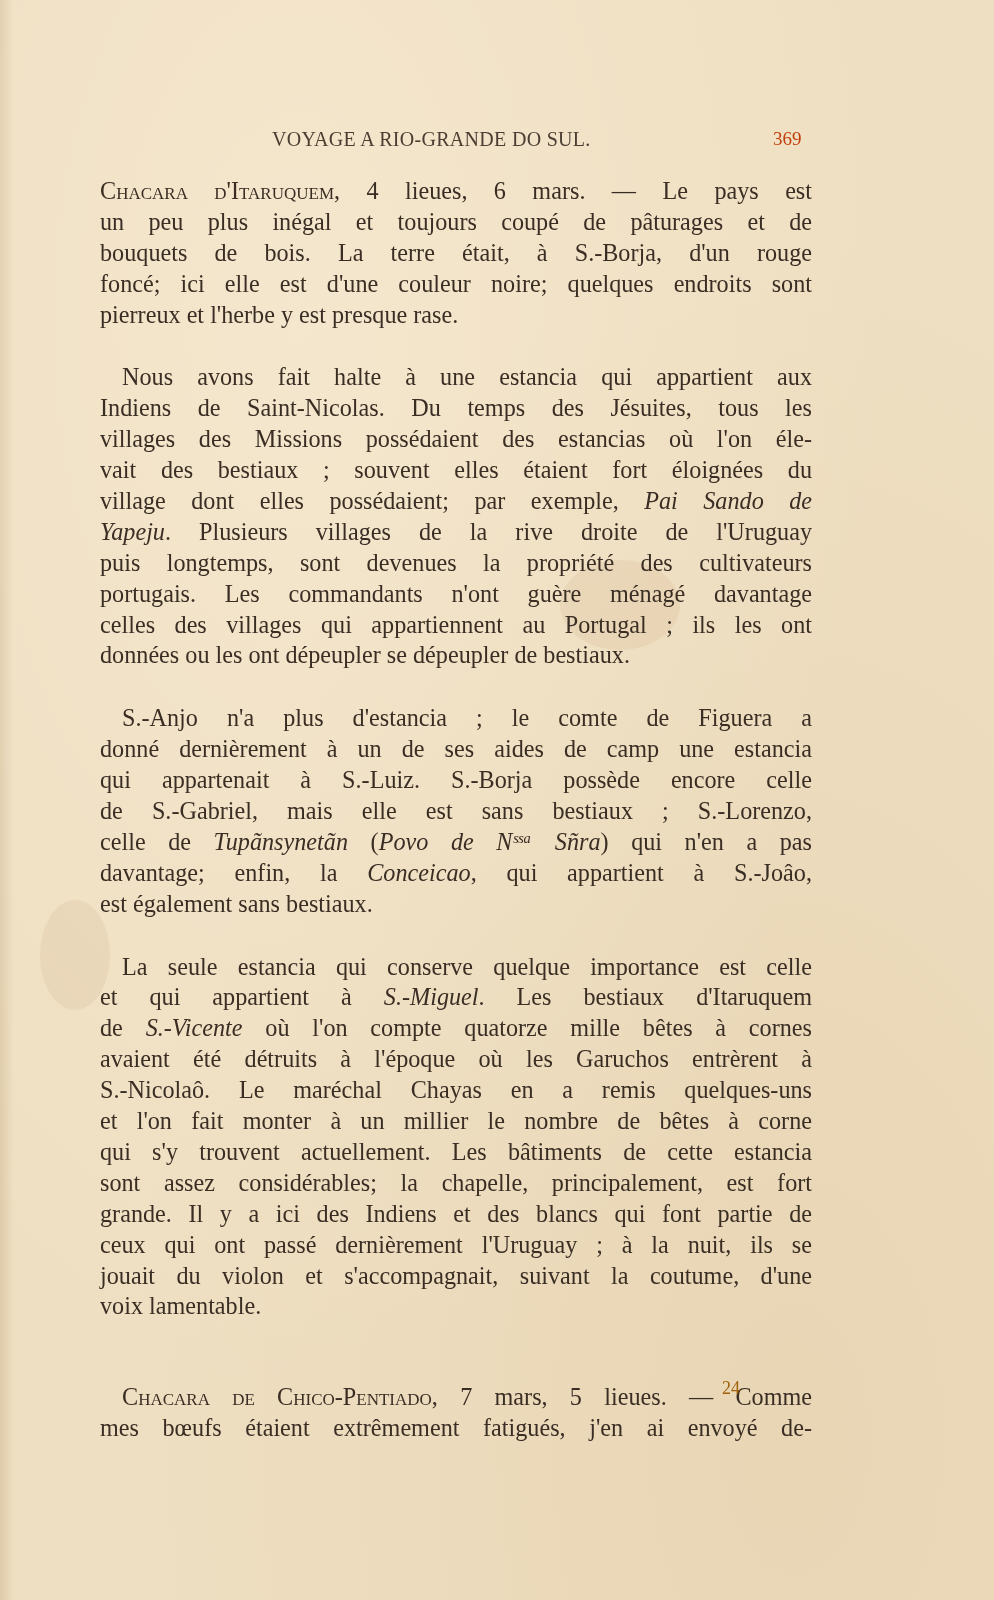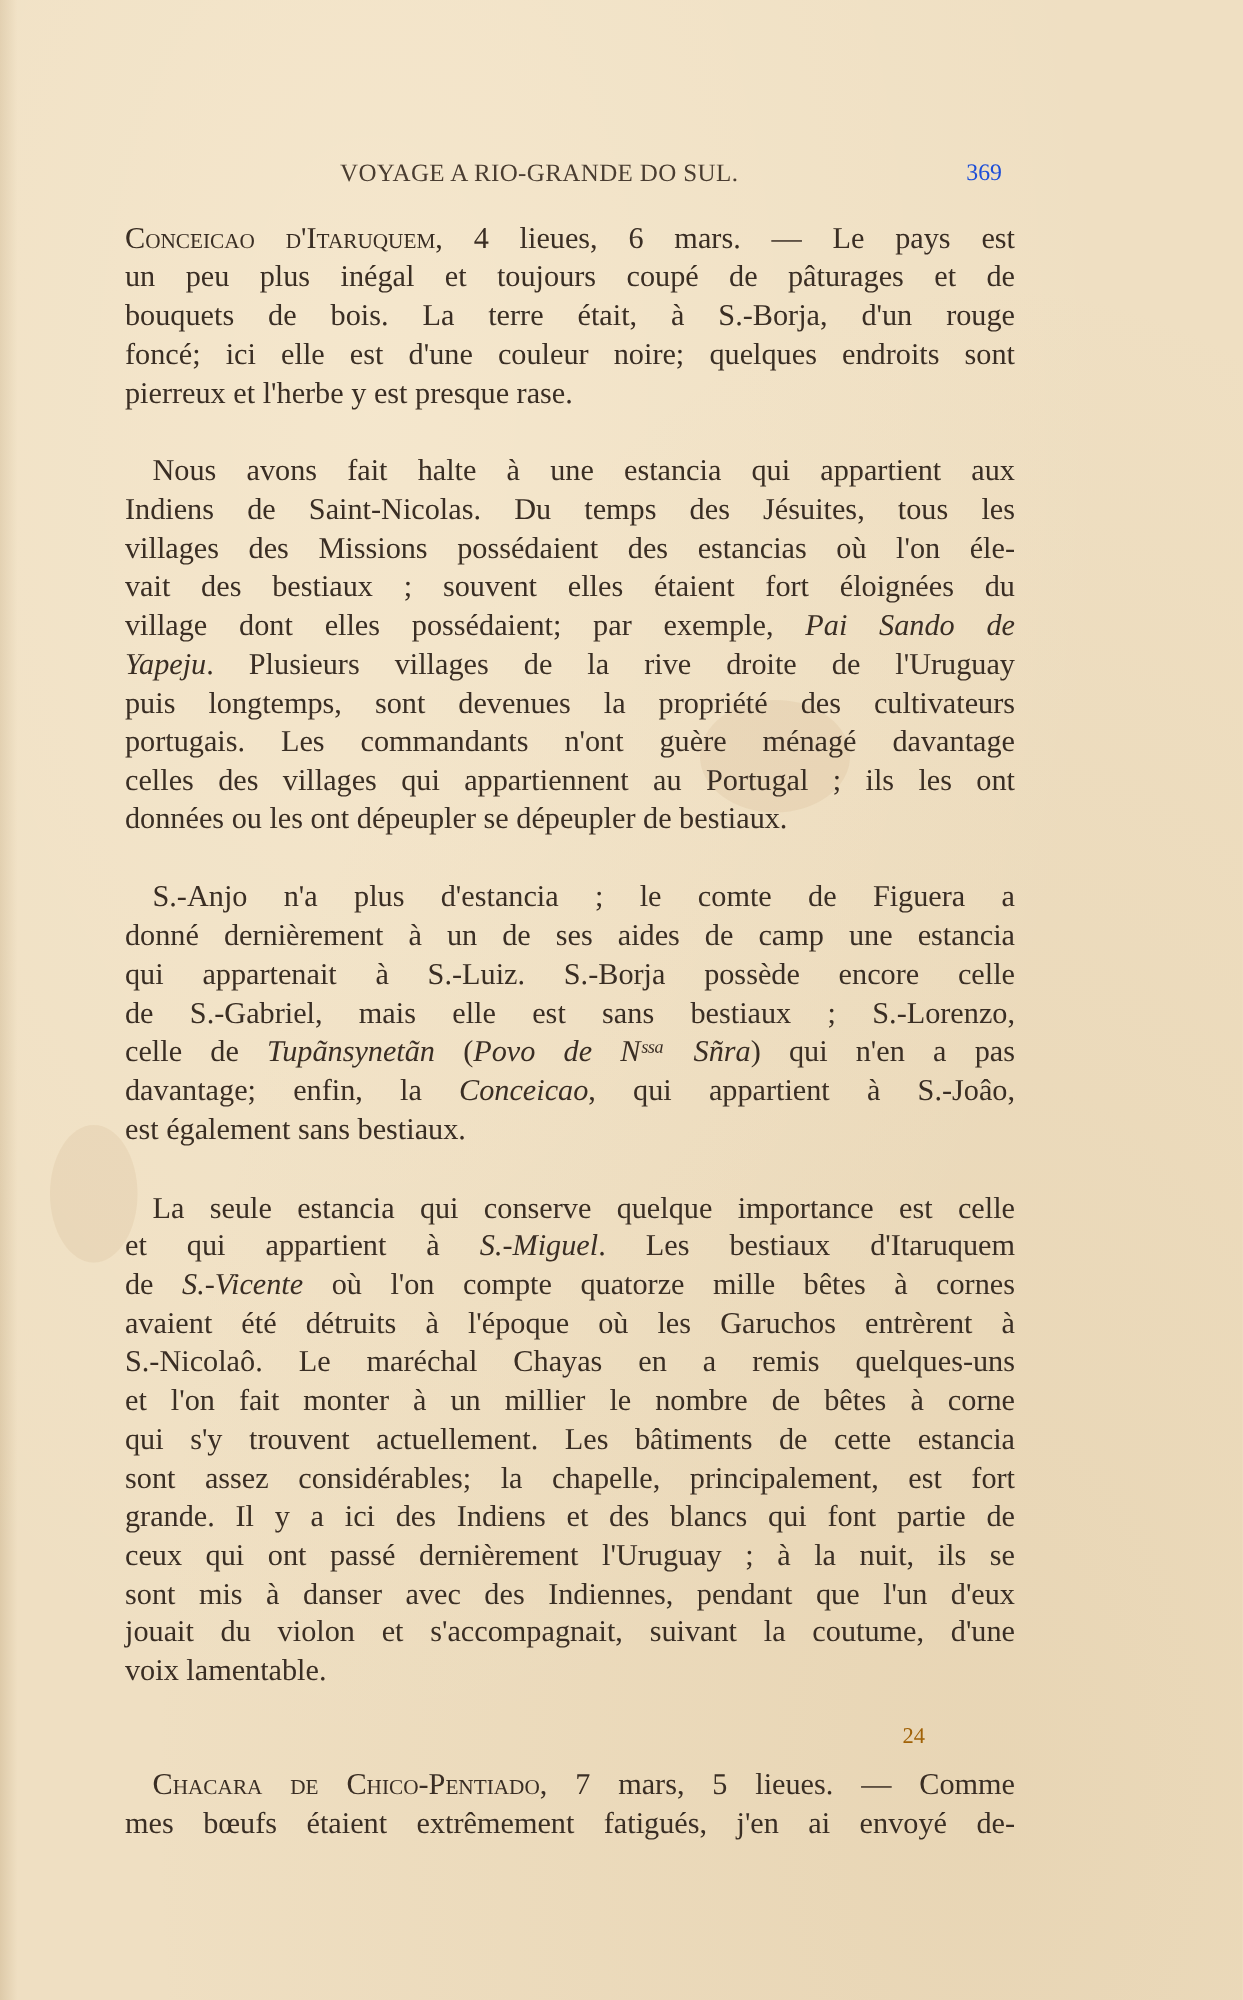--- a/index.html
+++ b/index.html
@@ -14,21 +14,21 @@
     color: #3a2e24;
     position: relative;
   }
   .page { position: absolute; left: 0; top: 0; width: 896px; height: 1600px; }
   .running-head {
     position: absolute; top: 128px; left: 272px;
     font-size: 20px; letter-spacing: 0.3px; color: #4a3d31;
   }
   .folio {
     position: absolute; top: 128px; left: 773px;
-    font-size: 19px; color: #1d4ed8;
+    font-size: 19px; color: #c2410c;
   }
   .text-block {
     position: absolute; left: 100px; top: 176px; width: 712px;
     font-size: 24.2px; line-height: 30.9px;
   }
   .line { display: block; white-space: nowrap; text-align: justify; text-align-last: justify; height: 30.9px; }
   .line.last { text-align-last: left; }
   .line.indent { padding-left: 22px; margin-top: 32px; }
   .sc { font-variant: small-caps; }
   .it { font-style: italic; }
@@ -47,21 +47,21 @@
 
 <div class="page">
   <div class="stain" style="left:560px;top:560px;width:120px;height:90px;"></div>
   <div class="stain" style="left:40px;top:900px;width:70px;height:110px;"></div>
 
   <div class="running-head">VOYAGE A RIO-GRANDE DO SUL.</div>
   <div class="folio">369</div>
 
   <div class="text-block" id="text-block">
       <div>
-        <span class="line"><span class="sc">Conceicao d'Itaruquem</span><span>, 4 lieues, 6 mars. — Le pays est</span></span>
+        <span class="line"><span class="sc">Chacara d'Itaruquem</span><span>, 4 lieues, 6 mars. — Le pays est</span></span>
         <span class="line"><span>un peu plus inégal et toujours coupé de pâturages et de</span></span>
         <span class="line"><span>bouquets de bois. La terre était, à S.-Borja, d'un rouge</span></span>
         <span class="line"><span>foncé; ici elle est d'une couleur noire; quelques endroits sont</span></span>
         <span class="line last"><span>pierreux et l'herbe y est presque rase.</span></span>
       </div>
       <div>
         <span class="line indent"><span>Nous avons fait halte à une estancia qui appartient aux</span></span>
         <span class="line"><span>Indiens de Saint-Nicolas. Du temps des Jésuites, tous les</span></span>
         <span class="line"><span>villages des Missions possédaient des estancias où l'on éle-</span></span>
         <span class="line"><span>vait des bestiaux ; souvent elles étaient fort éloignées du</span></span>
@@ -85,21 +85,20 @@
         <span class="line indent"><span>La seule estancia qui conserve quelque importance est celle</span></span>
         <span class="line"><span>et qui appartient à </span><span class="it">S.-Miguel</span><span>. Les bestiaux d'Itaruquem</span></span>
         <span class="line"><span>de </span><span class="it">S.-Vicente</span><span> où l'on compte quatorze mille bêtes à cornes</span></span>
         <span class="line"><span>avaient été détruits à l'époque où les Garuchos entrèrent à</span></span>
         <span class="line"><span>S.-Nicolaô. Le maréchal Chayas en a remis quelques-uns</span></span>
         <span class="line"><span>et l'on fait monter à un millier le nombre de bêtes à corne</span></span>
         <span class="line"><span>qui s'y trouvent actuellement. Les bâtiments de cette estancia</span></span>
         <span class="line"><span>sont assez considérables; la chapelle, principalement, est fort</span></span>
         <span class="line"><span>grande. Il y a ici des Indiens et des blancs qui font partie de</span></span>
         <span class="line"><span>ceux qui ont passé dernièrement l'Uruguay ; à la nuit, ils se</span></span>
-        <span class="line"><span>sont mis à danser avec des Indiennes, pendant que l'un d'eux</span></span>
         <span class="line"><span>jouait du violon et s'accompagnait, suivant la coutume, d'une</span></span>
         <span class="line last"><span>voix lamentable.</span></span>
       </div>
       <div class="gap"></div>
       <div>
         <span class="line indent"><span class="sc">Chacara de Chico-Pentiado</span><span>, 7 mars, 5 lieues. — Comme</span></span>
         <span class="line"><span>mes bœufs étaient extrêmement fatigués, j'en ai envoyé de-</span></span>
       </div>
     </div>
 

